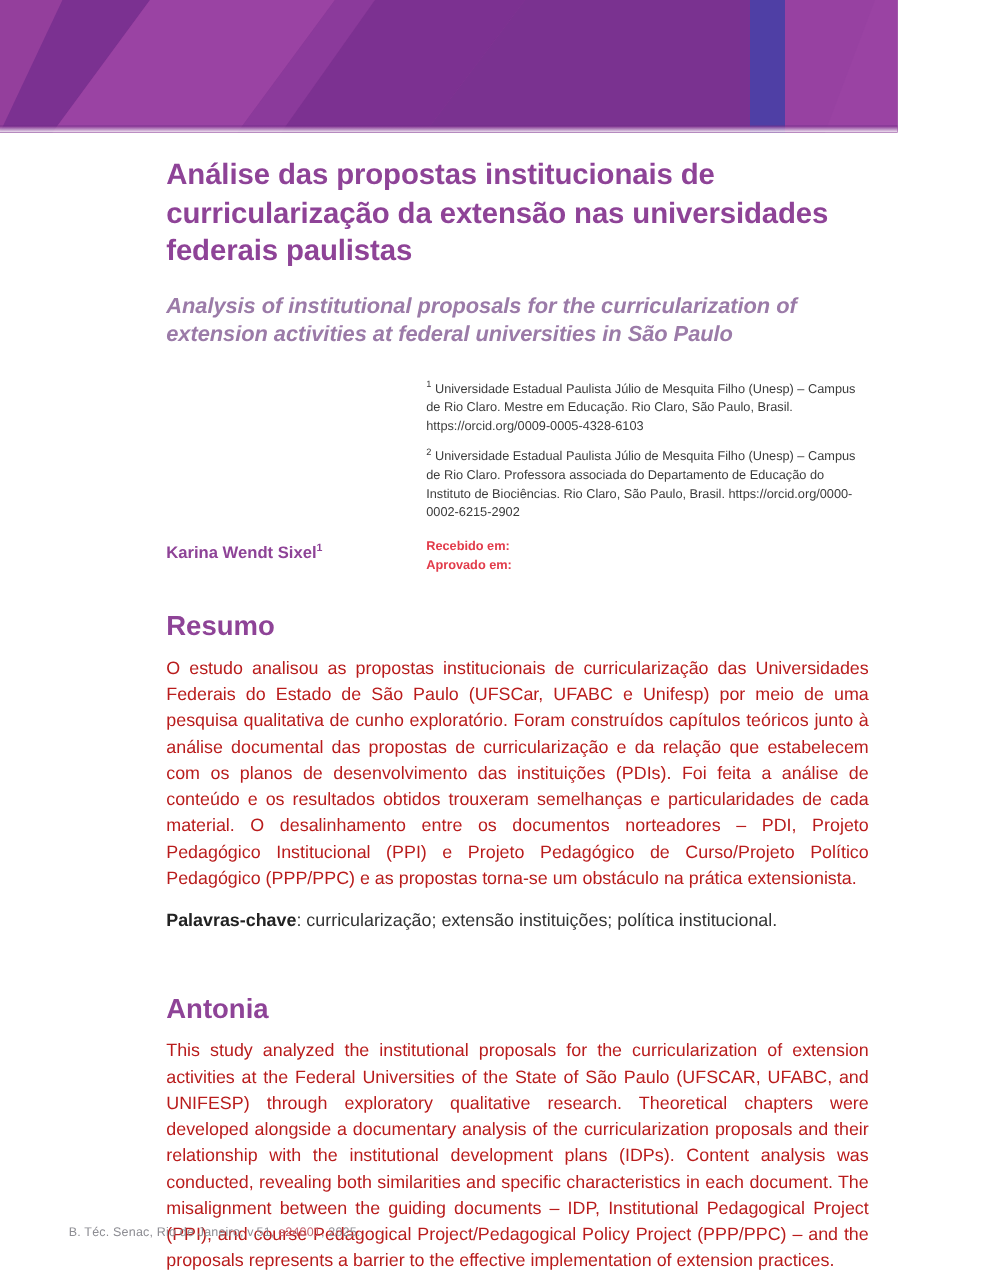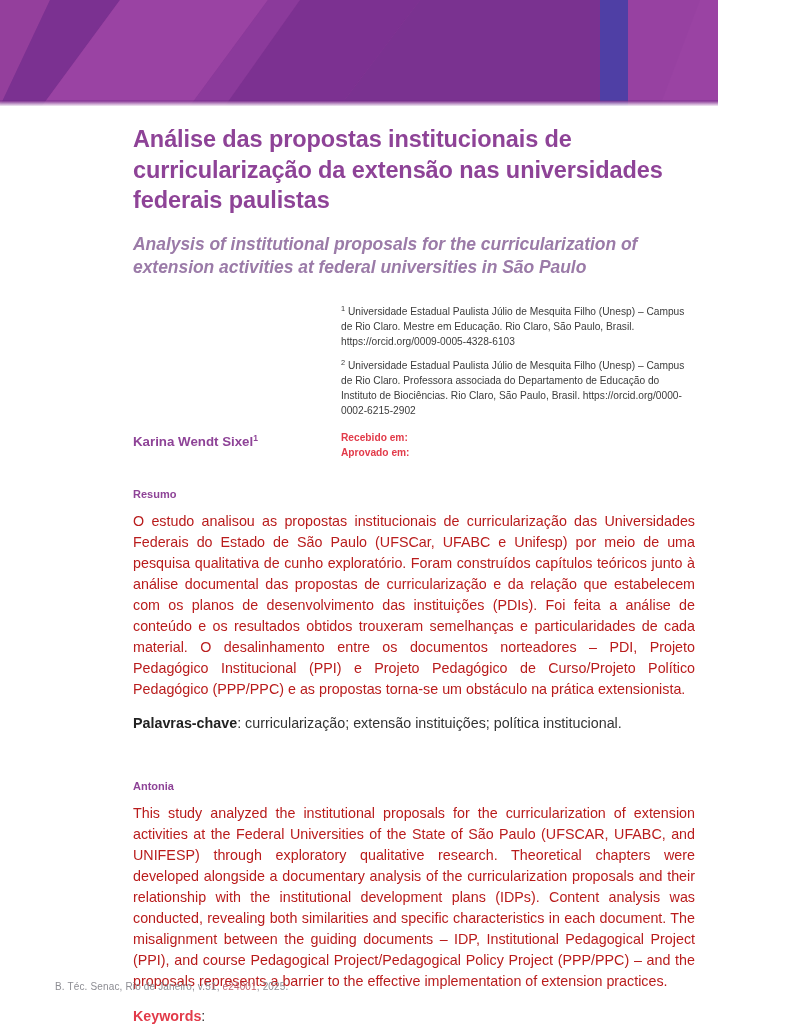--- a/index.html
+++ b/index.html
@@ -121,21 +121,21 @@
     color: #e23b4a;
     font-weight: bold;
   }
 
   
   .section {
     margin-top: 28px;
   }
   .section-heading {
     margin: 0 0 11px 0;
-    font-size: 11px;
+    font-size: 22px;
     font-weight: bold;
     color: #8e4397;
   }
   .body-text {
     margin: 0;
     font-size: 14.3px;
     line-height: 1.465;
     color: #b91c1c;
     text-align: justify;
     hyphens: auto;

